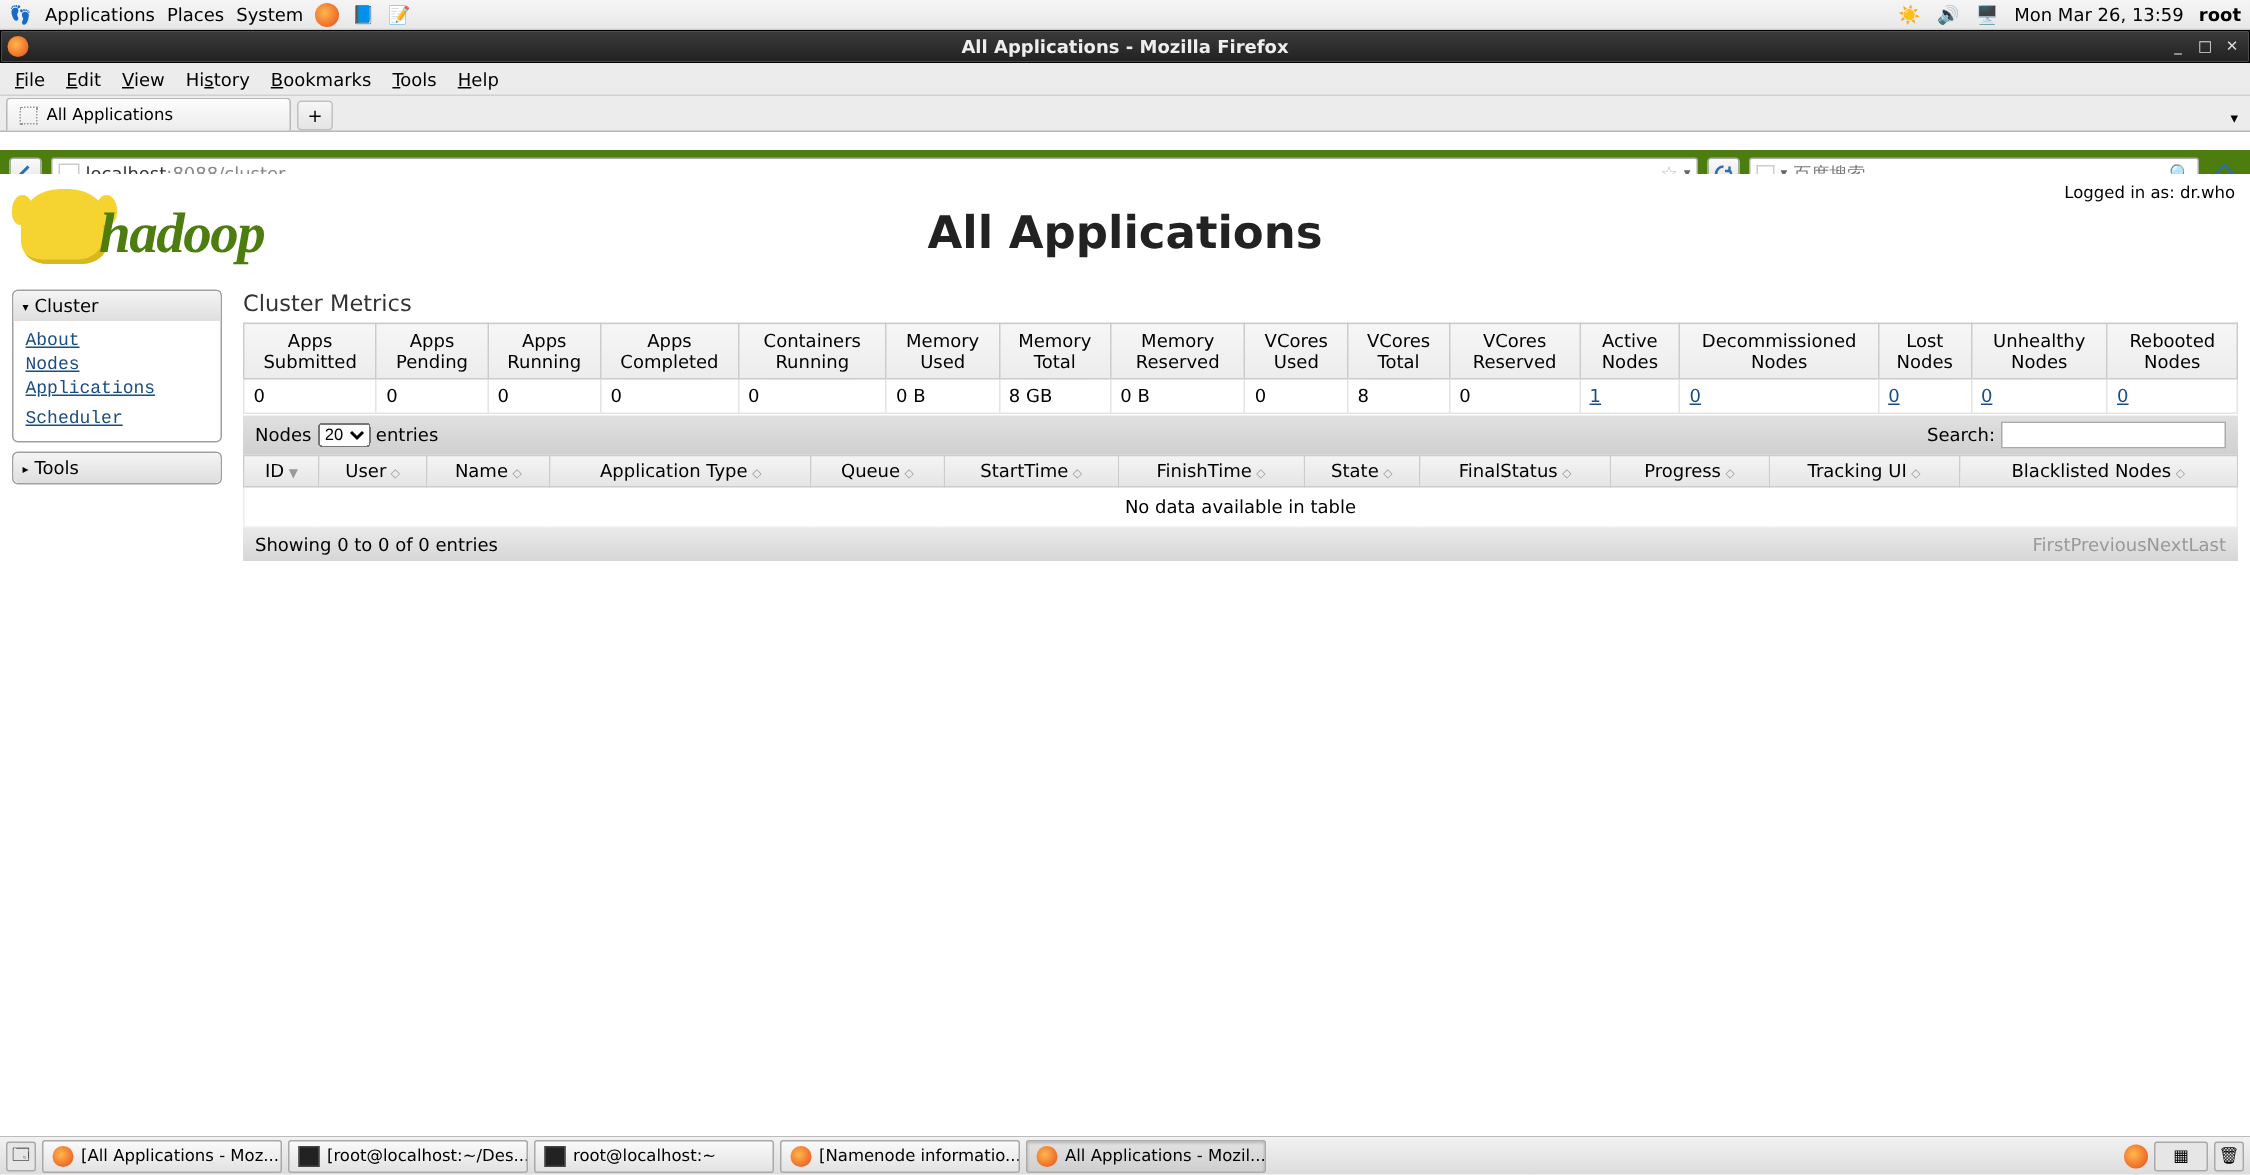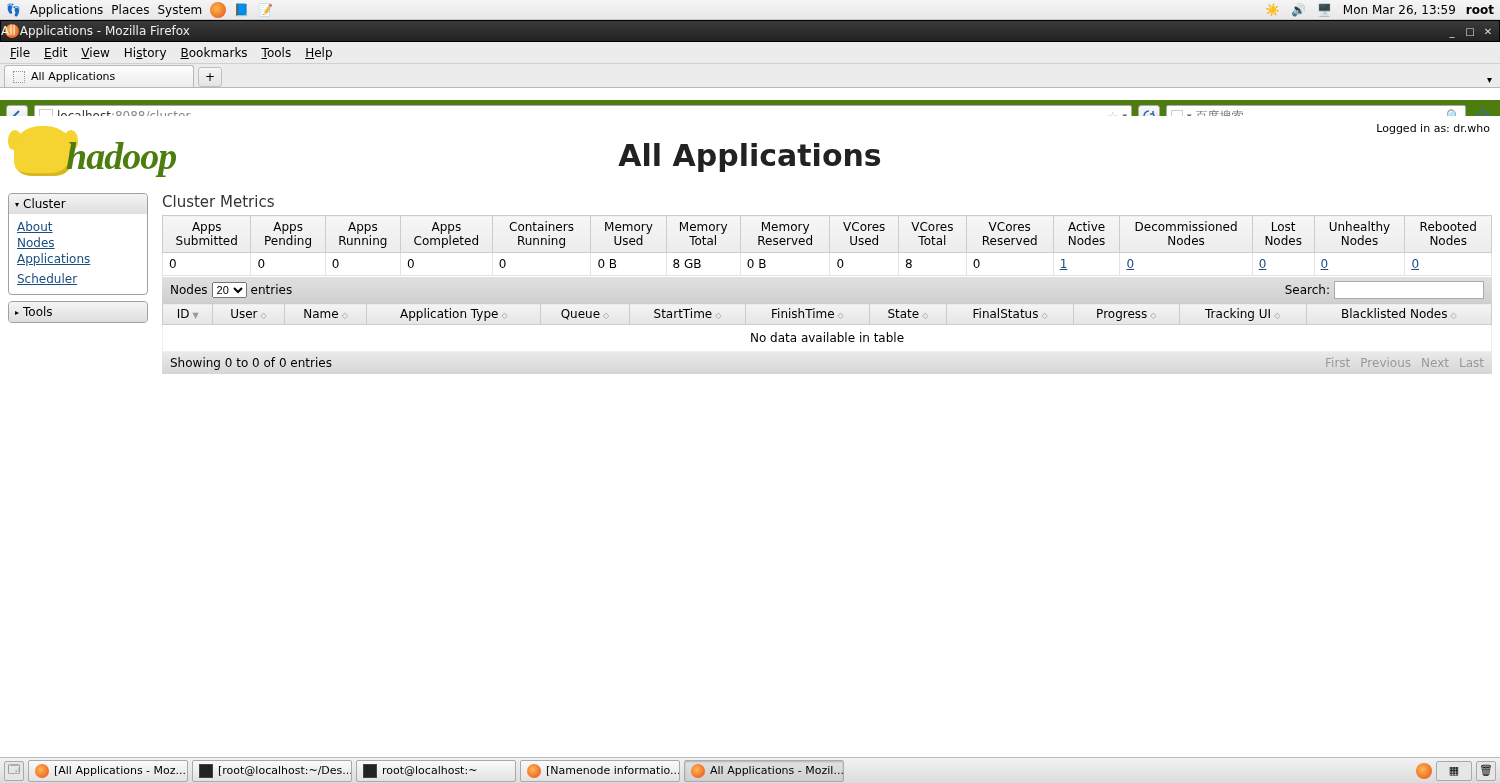--- a/index.html
+++ b/index.html
@@ -8,21 +8,21 @@
 
 .gnome-panel { height: 20px; background: linear-gradient(#f5f5f5,#e8e8e8); border-bottom: 1px solid #ccc; display: flex; align-items: center; padding: 0 6px; font-size: 12px; }
 .gnome-panel .left { display: flex; align-items: center; gap: 8px; }
 .gnome-panel .left .menu-item { cursor: pointer; }
 .gnome-panel .right { margin-left: auto; display: flex; align-items: center; gap: 10px; }
 .gnome-panel .tray-icon { width: 16px; height: 16px; display: inline-flex; align-items: center; justify-content: center; }
 
 
 .titlebar { height: 22px; background: linear-gradient(#3a3a3a,#222); color: #eee; display: flex; align-items: center; font-size: 12px; border: 1px solid #000; position: relative; }
 .titlebar .ff-icon { width: 14px; height: 14px; margin: 0 4px; background: radial-gradient(circle at 40% 40%, #ffb74d, #e64a19); border-radius: 50%; }
-.titlebar .title { position: absolute; left: 0; right: 0; text-align: left; font-weight: normal; pointer-events: none; }
+.titlebar .title { position: absolute; left: 0; right: 0; text-align: center; font-weight: bold; pointer-events: none; }
 .titlebar .winbtns { margin-left: auto; display: flex; gap: 4px; padding-right: 4px; z-index: 1; }
 .titlebar .winbtn { width: 14px; height: 14px; color: #ddd; display: flex; align-items: center; justify-content: center; cursor: pointer; font-size: 10px; }
 
 
 .ff-menubar { height: 22px; background: #ececec; border-bottom: 1px solid #d0d0d0; display: flex; align-items: center; padding: 0 4px; gap: 2px; font-size: 12px; }
 .ff-menubar .m { padding: 2px 6px; cursor: pointer; }
 .ff-menubar .m u { text-decoration: underline; }
 
 
 .ff-tabstrip { height: 24px; background: #ececec; border-bottom: 1px solid #b8b8b8; display: flex; align-items: flex-end; padding: 0 4px; position: relative; }
@@ -59,21 +59,21 @@
 
 .page-title { text-align: center; font-size: 30px; font-weight: bold; color: #222; margin-top: -52px; margin-bottom: 20px; }
 
 .layout { display: flex; gap: 14px; }
 .sidebar { width: 140px; flex-shrink: 0; }
 .side-section { border: 1px solid #a0a0a0; border-radius: 4px; margin-bottom: 6px; background: #fff; }
 .side-header { background: linear-gradient(#f4f4f4,#dedede); padding: 3px 6px; font-size: 12px; display: flex; align-items: center; gap: 4px; border-radius: 4px 4px 0 0; cursor: pointer; }
 .side-header.closed { border-radius: 4px; }
 .side-tri { font-size: 8px; }
 .side-body { padding: 6px 8px; }
-.side-body a { display: block; color: #1a4d80; text-decoration: underline; font-size: 12px; margin-bottom: 2px; cursor: pointer; }
+.side-body a { display: block; color: #1a4d80; text-decoration: underline; font-size: 12px; margin-bottom: 2px; cursor: pointer; font-family: Liberation Mono, monospace; }
 .side-body .sub { margin-left: 18px; font-size: 11px; }
 
 .main { flex: 1; }
 .section-title { font-size: 15px; font-weight: normal; color: #333; margin-bottom: 4px; }
 
 .metrics-table { width: 100%; border-collapse: collapse; font-size: 12px; margin-bottom: 1px; }
 .metrics-table th { background: linear-gradient(#f6f6f6,#ececec); border: 1px solid #ccc; padding: 4px 6px; font-weight: normal; text-align: center; }
 .metrics-table td { border: 1px solid #e4e4e4; padding: 4px 6px; }
 .metrics-table a { color: #1a4d80; text-decoration: underline; }
 
@@ -81,21 +81,21 @@
 .dt-controls select { font-size: 11px; margin: 0 4px; }
 .dt-search { margin-left: auto; display: flex; align-items: center; gap: 4px; }
 .dt-search input { width: 150px; height: 18px; border: 1px solid #aaa; font-size: 11px; padding: 0 3px; }
 
 .data-table { width: 100%; border-collapse: collapse; font-size: 12px; }
 .data-table th { background: linear-gradient(#f4f4f4,#e5e5e5); border: 1px solid #ccc; padding: 3px 6px; font-weight: normal; text-align: center; position: relative; cursor: pointer; }
 .data-table th .sort { font-size: 8px; color: #999; margin-left: 3px; }
 .data-table td { padding: 6px; text-align: center; border: 1px solid #eee; }
 
 .dt-footer { background: linear-gradient(#eaeaea,#d6d6d6); padding: 4px 8px; display: flex; align-items: center; font-size: 12px; }
-.dt-footer .pager { margin-left: auto; display: flex; gap: 10px; color: #999; }
+.dt-footer .pager { margin-left: auto; display: flex; color: #999; }
 .dt-footer .pager span { cursor: pointer; }
 
 
 .taskbar { position: fixed; left: 0; right: 0; bottom: 0; height: 26px; background: linear-gradient(#f2f2f2,#dcdcdc); border-top: 1px solid #bbb; display: flex; align-items: center; padding: 0 4px; gap: 4px; font-size: 11px; }
 .task-btn { width: 20px; height: 20px; background: #e6e6e6; border: 1px solid #aaa; border-radius: 2px; display: flex; align-items: center; justify-content: center; cursor: pointer; }
 .task-item { height: 22px; width: 160px; background: linear-gradient(#fafafa,#e2e2e2); border: 1px solid #aaa; border-radius: 2px; display: flex; align-items: center; padding: 0 6px; gap: 5px; cursor: pointer; overflow: hidden; white-space: nowrap; }
 .task-item.active { background: linear-gradient(#e2e2e2,#cfcfcf); box-shadow: inset 0 1px 2px rgba(0,0,0,.2); }
 .task-icon { width: 14px; height: 14px; flex-shrink: 0; }
 .task-icon.firefox { background: radial-gradient(circle at 40% 40%, #ffb74d, #e64a19); border-radius: 50%; }
 .task-icon.terminal { background: #222; border: 1px solid #444; }

